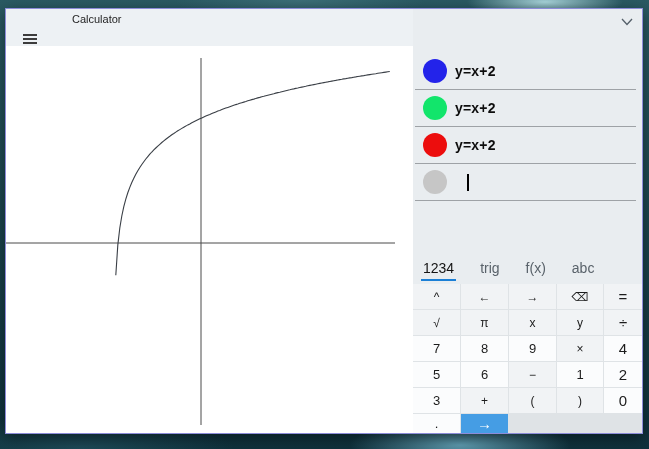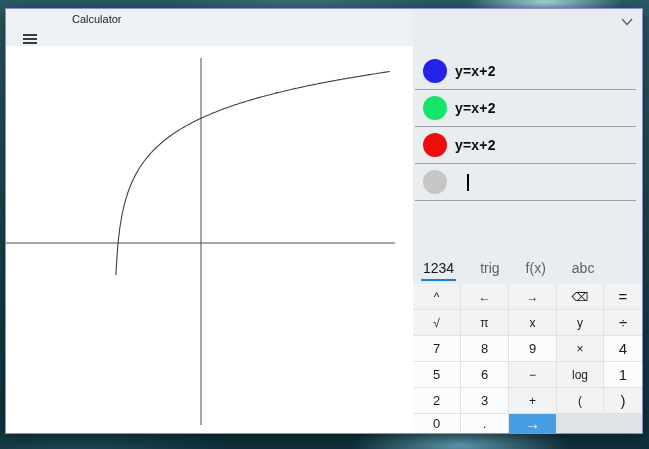--- a/index.html
+++ b/index.html
@@ -144,21 +144,20 @@
         <div class="key fn">y</div>
         <div class="key fn">÷</div>
         <div class="key num">7</div>
         <div class="key num">8</div>
         <div class="key num">9</div>
         <div class="key fn">×</div>
         <div class="key num">4</div>
         <div class="key num">5</div>
         <div class="key num">6</div>
         <div class="key fn">−</div>
-        <div class="key fn">log</div>
         <div class="key num">1</div>
         <div class="key num">2</div>
         <div class="key num">3</div>
         <div class="key fn">+</div>
         <div class="key fn">(</div>
         <div class="key fn">)</div>
         <div class="key num">0</div>
         <div class="key num">.</div>
         <div class="key enter">→</div>
       </div>

